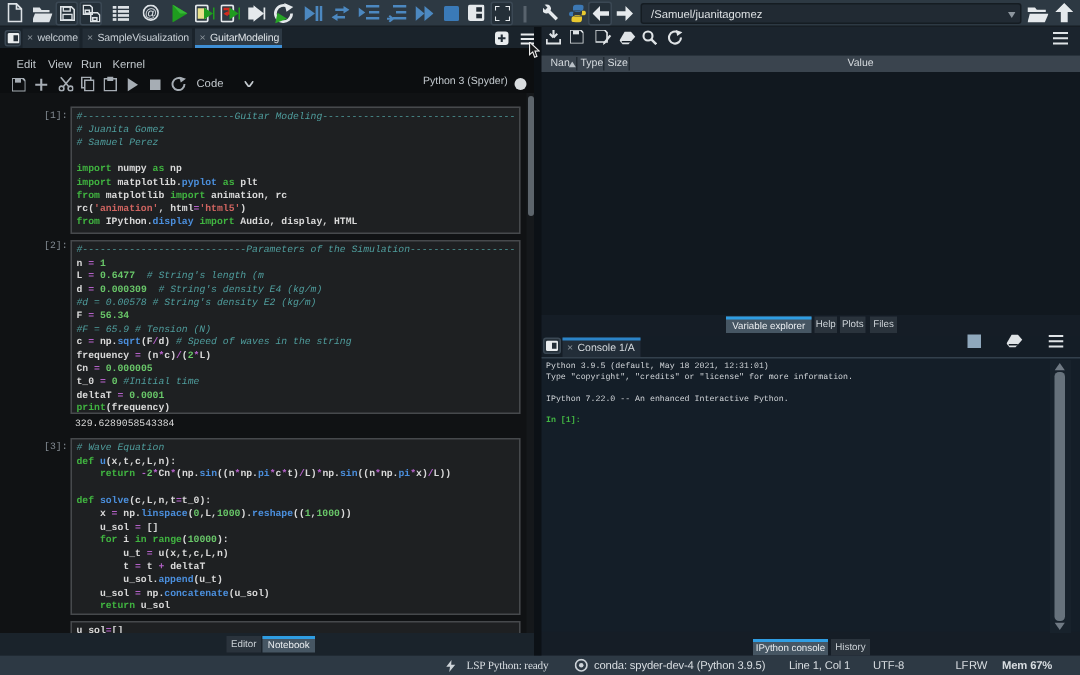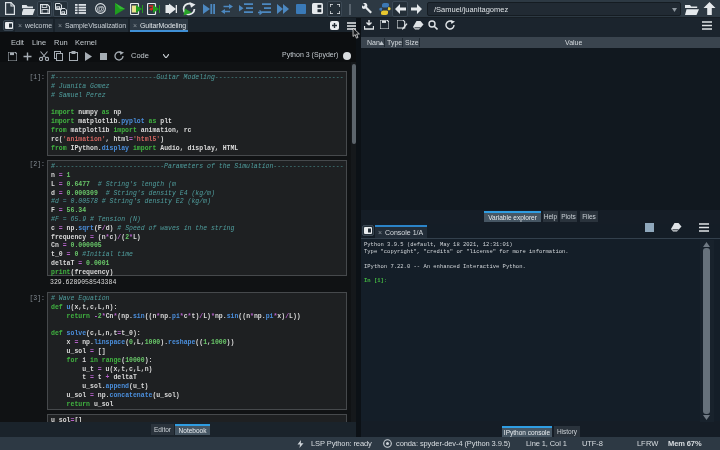--- a/index.html
+++ b/index.html
@@ -188,21 +188,21 @@
         <path d="M0 1 h9 M0 4 h9 M0 7 h9"></path>
       </g>
     </svg>
   <svg class="icn" style="left:352px;top:10px;z-index:50;" width="8" height="11" viewBox="0 0 9 13">
       <path d="M1 0 L1 10 L3.5 7.8 L5 12 L6.8 11.3 L5.3 7.2 L8.5 7 z" fill="#16181a" stroke="#ededed" stroke-width="0.9"></path>
     </svg>
 </div>
 <div class="abs" id="nbarea">
   <div id="nbmenu">
     <span style="left:11px;">Edit</span>
-      <span style="left:32px;">Line</span>
+      <span style="left:32px;">View</span>
       <span style="left:54px;">Run</span>
       <span style="left:75px;">Kernel</span>
   </div>
   <div id="nbtoolbar">
     <svg class="icn" style="left:8px;top:20px;" width="9" height="9" viewBox="0 0 9 9">
         <path d="M0 0 h7 l2 2 v7 h-9 z" fill="none" stroke="#a6adb4" stroke-width="1.2"></path>
         <rect x="2" y="0.5" width="4" height="2.6" fill="#a6adb4"></rect>
       </svg>
   <svg class="icn" style="left:23px;top:20px;" width="9" height="9" viewBox="0 0 9 9">
         <path d="M4.5 0.5 v8 M0.5 4.5 h8" stroke="#a6adb4" stroke-width="1.4"></path>
@@ -390,21 +390,21 @@
   <div class="abs btabrow" style="left:0;top:406px;width:361px;">
     <div class="btab active" style="left:143px;width:50px;">IPython console</div>
     <div class="btab" style="left:195px;width:26px;">History</div>
   </div>
 </div>
 <div class="abs" style="left:356px;top:18px;width:5px;height:419px;background:#0c1116;z-index:5;"></div>
 <div class="abs" id="statusbar">
   <svg class="icn" style="left:297px;top:3px;" width="7" height="8" viewBox="0 0 7 8">
       <path d="M4 0 L0.5 4.5 H3 L2.5 8 L6.5 3.2 H3.8 z" fill="#cdd3d8"></path>
     </svg>
-    <span style="left:311px;">LSP Python: ready</span>
+    <span style="left:311px;font-family:Liberation Serif, serif;">LSP Python: ready</span>
   <svg class="icn" style="left:383px;top:2px;" width="9" height="9" viewBox="0 0 9 9">
       <circle cx="4.5" cy="4.5" r="3.8" fill="none" stroke="#cdd3d8" stroke-width="1.1"></circle>
       <circle cx="4.5" cy="4.5" r="1.5" fill="#cdd3d8"></circle>
     </svg>
     <span style="left:396px;">conda: spyder-dev-4 (Python 3.9.5)</span>
   <span style="left:526px;">Line 1, Col 1</span>
   <span style="left:582px;">UTF-8</span>
   <span style="left:637px;">LF</span>
   <span style="left:646px;text-align:center;">RW</span>
   <span style="left:668px;font-weight:bold;">Mem 67%</span>

